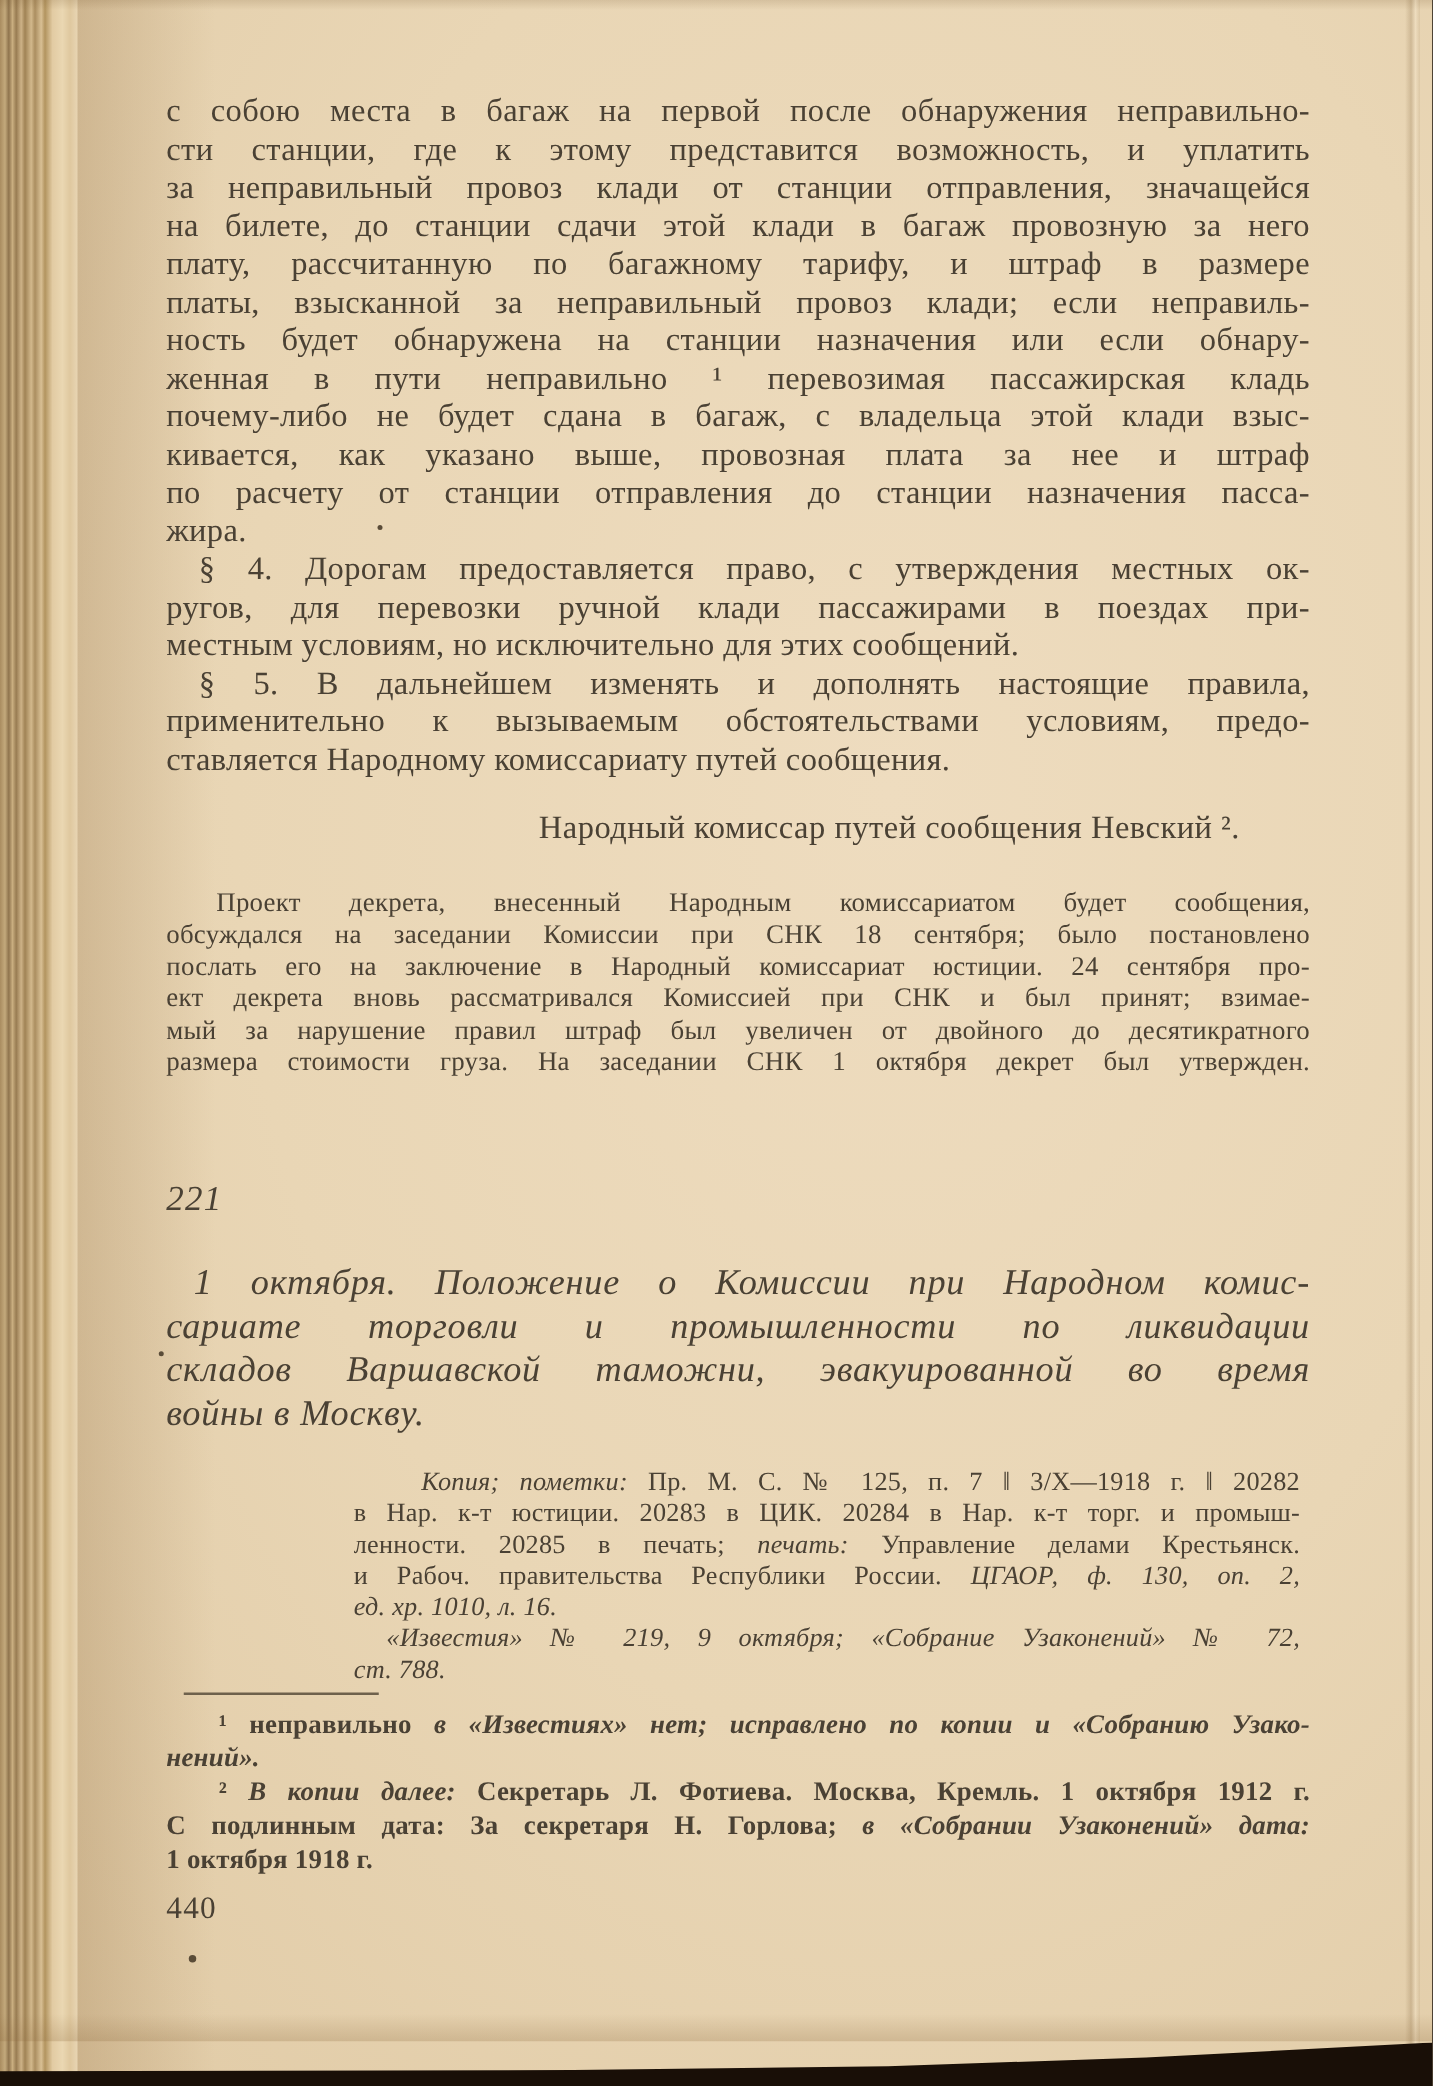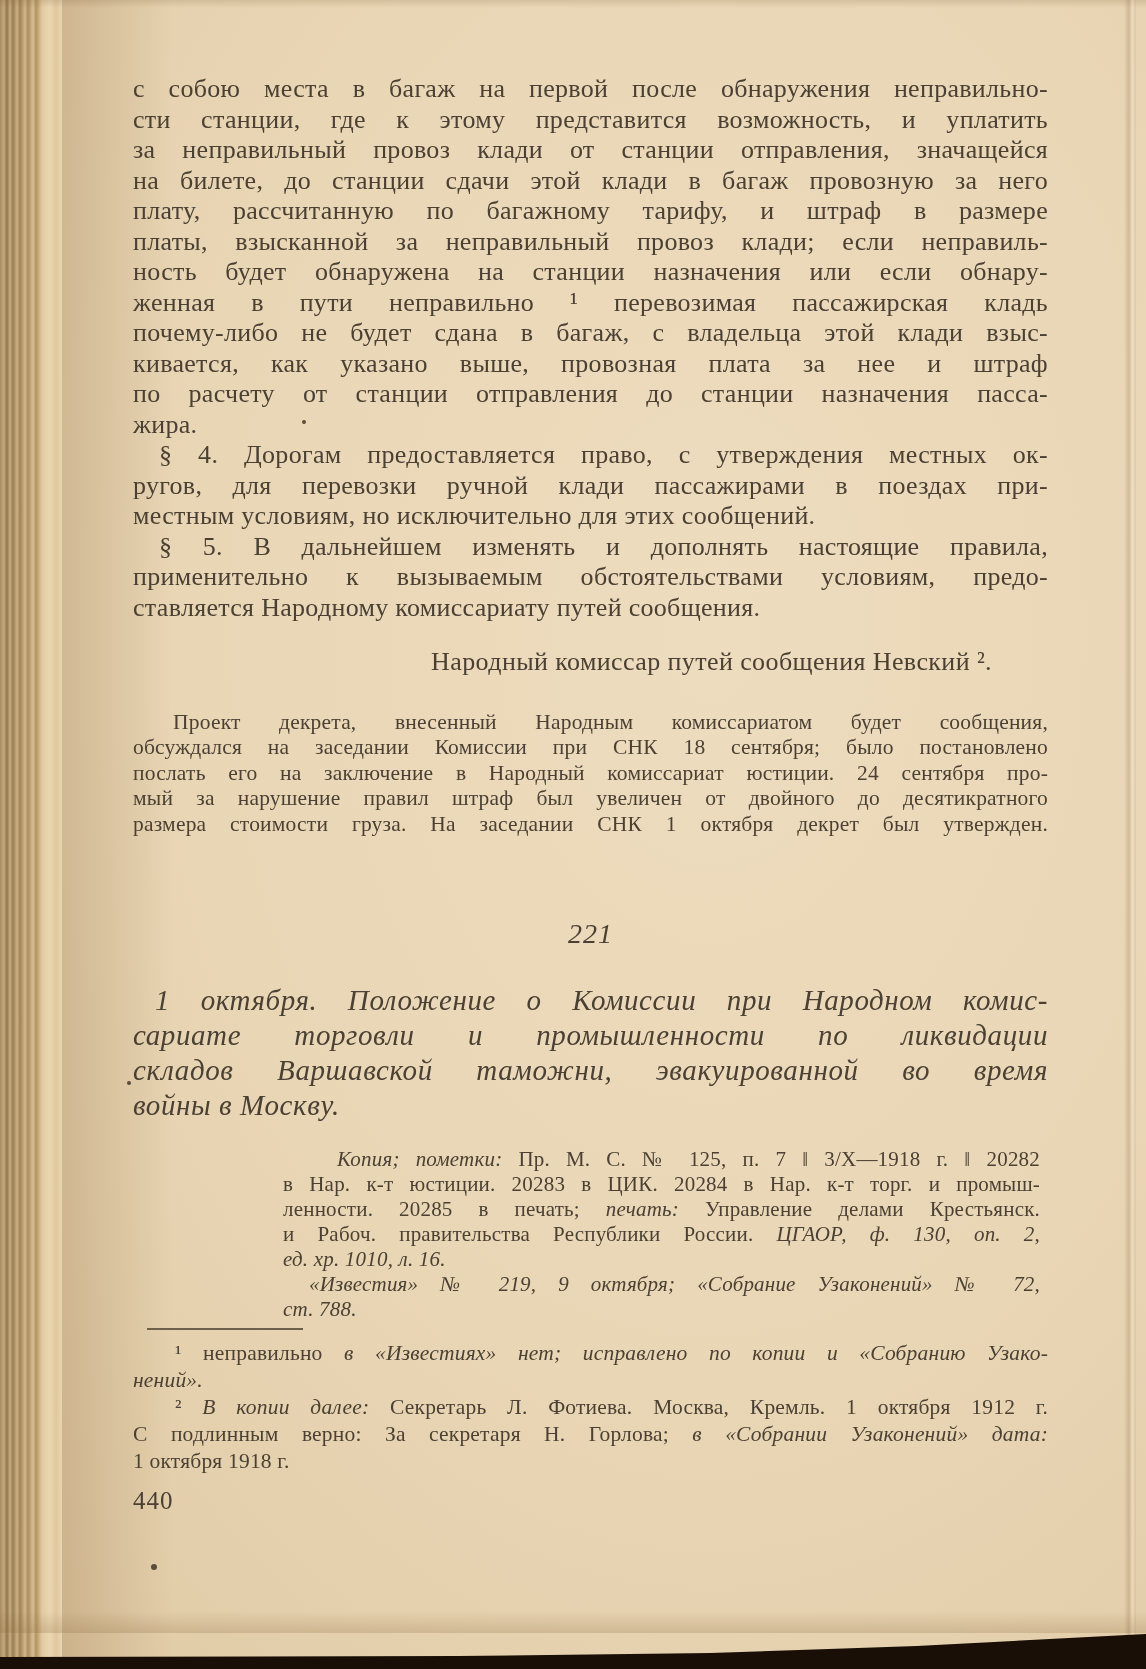--- a/index.html
+++ b/index.html
@@ -49,37 +49,37 @@
   .bl { font-size:26px; line-height:30.5px; text-align:justify; text-align-last:justify; letter-spacing:0.3px; }
   .last { text-align-last:left; }
   .ind { text-indent:26px; }
 
   .sig { margin-top:24px; font-size:26px; line-height:30.5px; text-align:right; padding-right:56px; letter-spacing:0.4px; }
 
   .ednote { margin-top:32px; }
   .ednote .bl { font-size:21.5px; line-height:25.5px; letter-spacing:0.2px; }
   .ednote .ind1 { text-indent:40px; }
 
-  .docnum { margin-top:80px; height:34px; text-align:center; font-size:28px; font-style:italic; line-height:34px; letter-spacing:1px; }
+  .docnum { margin-top:80px; height:34px; text-align:left; font-size:28px; font-style:italic; line-height:34px; letter-spacing:1px; }
 
   .heading { margin-top:32px; font-style:italic; }
   .heading .bl { font-size:29px; line-height:35px; letter-spacing:0.6px; }
   .heading .ind1 { text-indent:22px; }
 
   .srcnote { margin-top:24px; margin-left:150px; width:757px; }
   .srcnote .bl { font-size:21px; line-height:25px; letter-spacing:0.2px;font-family:Liberation Serif, serif; }
   .srcnote .ind1 { text-indent:54px; }
   .srcnote .ind2 { text-indent:26px; }
 
   .it { font-style:italic; }
 
   .fnrule { margin-top:6px; margin-left:14px; width:156px; height:2px; background:#6e614c; }
 
   .fns { margin-top:10px; }
-  .fns .bl { font-size:21.5px; line-height:27px; letter-spacing:0.2px; }
+  .fns .bl { font-size:21.5px; line-height:27px; letter-spacing:0.2px;font-weight:bold; }
   .fns .ind1 { text-indent:42px; }
 
   .pagenum { margin-top:12px; font-size:25px; letter-spacing:1px; }
 </style>
 </head>
 <body>
 
 <div class="scan">
   <div class="binding"></div>
   <div class="gutter-shadow"></div>
@@ -119,20 +119,21 @@
       <div class="bl">применительно к вызываемым обстоятельствами условиям, предо-</div>
       <div class="bl last">ставляется Народному комиссариату путей сообщения.</div>
     </div>
 
     <div class="sig">Народный комиссар путей сообщения Невский ².</div>
 
     <div class="ednote">
       <div class="bl ind1">Проект декрета, внесенный Народным комиссариатом будет сообщения,</div>
       <div class="bl">обсуждался на заседании Комиссии при СНК 18 сентября; было постановлено</div>
       <div class="bl">послать его на заключение в Народный комиссариат юстиции. 24 сентября про-</div>
+      <div class="bl">ект декрета вновь рассматривался Комиссией при СНК и был принят; взимае-</div>
       <div class="bl">мый за нарушение правил штраф был увеличен от двойного до десятикратного</div>
       <div class="bl">размера стоимости груза. На заседании СНК 1 октября декрет был утвержден.</div>
     </div>
 
     <div class="docnum">221</div>
 
     <div class="heading">
       <div class="bl ind1">1 октября. Положение о Комиссии при Народном комис-</div>
       <div class="bl">сариате торговли и промышленности по ликвидации</div>
       <div class="bl">складов Варшавской таможни, эвакуированной во время</div>
@@ -148,20 +149,20 @@
       <div class="bl ind2 it">«Известия» № 219, 9 октября; «Собрание Узаконений» № 72,</div>
       <div class="bl last it">ст. 788.</div>
     </div>
 
     <div class="fnrule"></div>
 
     <div class="fns">
       <div class="bl ind1"><span>¹ </span><span>неправильно </span><span class="it">в «Известиях» нет; исправлено по копии и «Собранию Узако-</span></div>
       <div class="bl last it">нений».</div>
       <div class="bl ind1"><span>² </span><span class="it">В копии далее:</span><span> Секретарь Л. Фотиева. Москва, Кремль. 1 октября 1912 г.</span></div>
-      <div class="bl"><span>С подлинным верно: За секретаря Н. Горлова; </span><span class="it">в «Собрании Узаконений» дата:</span></div>
+      <div class="bl"><span>С подлинным дата: За секретаря Н. Горлова; </span><span class="it">в «Собрании Узаконений» дата:</span></div>
       <div class="bl last">1 октября 1918 г.</div>
     </div>
 
     <div class="pagenum">440</div>
 
   </div>
 </div>
 
 </body></html>

